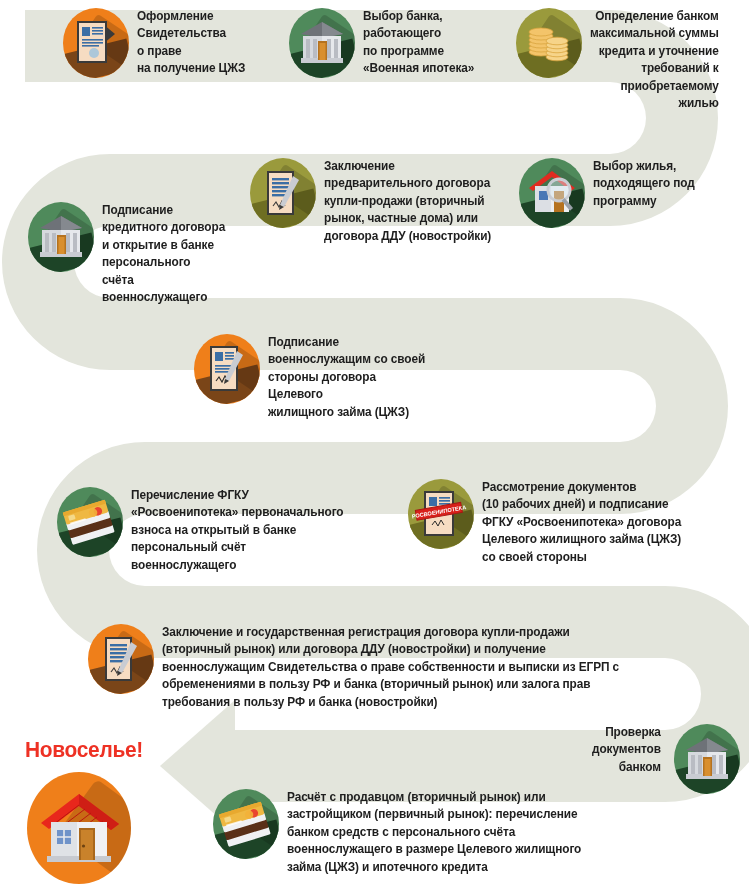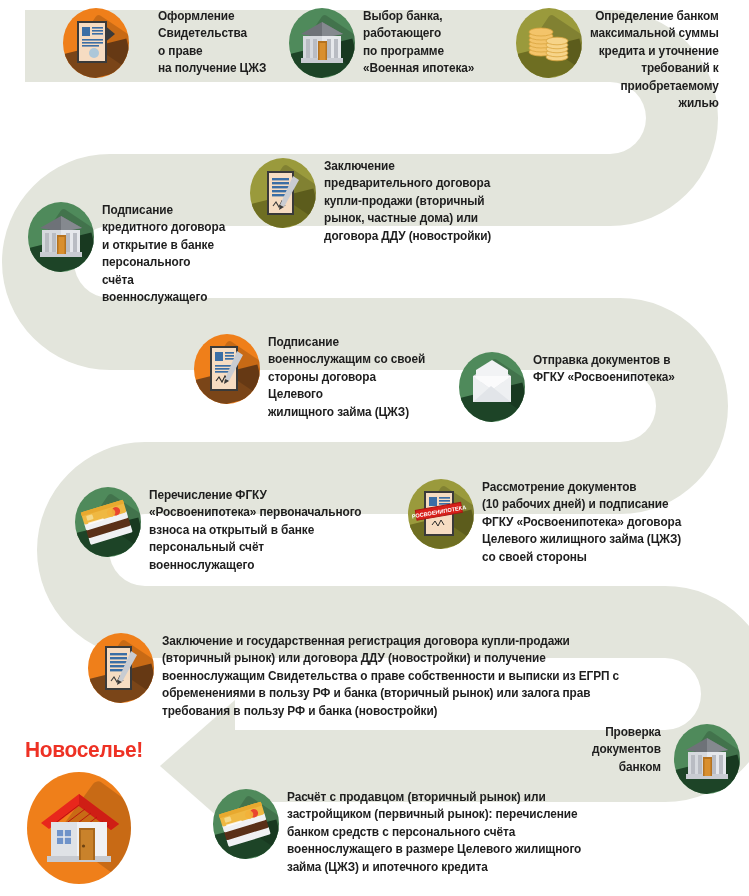--- a/index.html
+++ b/index.html
@@ -168,21 +168,21 @@
       <rect x="145" y="586" width="520" height="72"></rect>
 
       <path d="M665,586 A108,108 0 0 1 665,802 L665,730 A36,36 0 0 0 665,658 Z"></path>
 
       <rect x="235" y="730" width="430" height="72"></rect>
 
       <path d="M235,700 L160,766 L235,832 Z"></path>
     </g>
   </svg>
 
-  <div class="step" id="s1" style="left:63px; top:6px; width:210px;justify-content:space-between;">
+  <div class="step" id="s1" style="left:63px; top:6px; width:210px;">
     <div class="icon-wrap">
       <div class="icon-circle" style="background:#ef7f1a">
         <div class="disc-bottom" style="background:#7a4518"></div>
         <div class="shadow"></div>
         <svg class="icon-art" viewBox="0 0 66 70" xmlns="http://www.w3.org/2000/svg">
           <polygon points="40,16 52,26 40,36" fill="#3a3a3a"></polygon>
           <rect x="14" y="13" width="30" height="42" fill="#3a3a3a"></rect>
           <rect x="16" y="15" width="26" height="38" fill="#f6dcc2"></rect>
           <rect x="19" y="19" width="8" height="9" fill="#3b6ea5"></rect>
           <g fill="#3b6ea5">
@@ -258,20 +258,41 @@
       </div>
     </div>
     <div class="step-text">Определение банком
 максимальной суммы
 кредита и уточнение
 требований к
 приобретаемому
 жилью</div>
   </div>
 
+  <div class="step" id="s4" style="left:519px; top:156px; width:215px;">
+    <div class="icon-wrap">
+      <div class="icon-circle" style="background:#4f8a5b">
+        <div class="disc-bottom" style="background:#1d4427"></div>
+        <div class="shadow"></div>
+        <svg class="icon-art" viewBox="0 0 66 70" xmlns="http://www.w3.org/2000/svg">
+          <polygon points="33,13 56,30 52,33 33,19 14,33 10,30" fill="#e02b20"></polygon>
+          <rect x="16" y="28" width="34" height="26" fill="#eceef1"></rect>
+          <rect x="16" y="28" width="16" height="26" fill="#dcdfe4"></rect>
+          <rect x="20" y="33" width="9" height="9" fill="#4a77b5"></rect>
+          <rect x="35" y="33" width="10" height="21" fill="#b5721f"></rect>
+          <circle cx="40" cy="32" r="11" fill="none" stroke="#c9ccd2" stroke-width="3"></circle>
+          <circle cx="40" cy="32" r="10" fill="#d8e6ef" opacity="0.45"></circle>
+          <rect x="46" y="40" width="4" height="13" fill="#9aa0a8" transform="rotate(-40 48 46)"></rect>
+        </svg>
+      </div>
+    </div>
+    <div class="step-text">Выбор жилья,
+подходящего под
+программу</div>
+  </div>
 
   <div class="step" id="s5" style="left:250px; top:156px; width:270px;">
     <div class="icon-wrap">
       <div class="icon-circle" style="background:#9a9a3c">
         <div class="disc-bottom" style="background:#6e6e22"></div>
         <div class="shadow"></div>
         <svg class="icon-art" viewBox="0 0 66 70" xmlns="http://www.w3.org/2000/svg">
           <rect x="17" y="13" width="27" height="44" fill="#3a3a3a"></rect>
           <rect x="19" y="15" width="23" height="40" fill="#f6dcc2"></rect>
           <g fill="#3b6ea5">
@@ -345,37 +366,20 @@
           <polygon points="31,45 35,47 30,50" fill="#3a3a3a"></polygon>
         </svg>
       </div>
     </div>
     <div class="step-text">Подписание
 военнослужащим со своей
 стороны договора Целевого
 жилищного займа (ЦЖЗ)</div>
   </div>
 
-  <div class="step" id="s8" style="left:459px; top:350px; width:250px;">
-    <div class="icon-wrap">
-      <div class="icon-circle" style="background:#4f8a5b">
-        <div class="disc-bottom" style="background:#1d4427"></div>
-        <div class="shadow"></div>
-        <svg class="icon-art" viewBox="0 0 66 70" xmlns="http://www.w3.org/2000/svg">
-          <polygon points="14,24 33,12 52,24 52,50 14,50" fill="#d7dade"></polygon>
-          <polygon points="17,18 33,8 49,18 49,30 17,30" fill="#f2f3f5"></polygon>
-          <polygon points="14,24 33,38 52,24 52,50 14,50" fill="#eef0f2"></polygon>
-          <polygon points="14,24 33,38 52,24" fill="#fbfbfc"></polygon>
-          <polygon points="14,50 32,34 52,50" fill="#e2e5e9"></polygon>
-        </svg>
-      </div>
-    </div>
-    <div class="step-text">Отправка документов в
-ФГКУ «Росвоенипотека»</div>
-  </div>
 
   <div class="step" id="s9" style="left:408px; top:477px; width:300px;">
     <div class="icon-wrap">
       <div class="icon-circle" style="background:#9a9a3c">
         <div class="disc-bottom" style="background:#6e6e22"></div>
         <div class="shadow"></div>
         <svg class="icon-art" viewBox="0 0 66 70" xmlns="http://www.w3.org/2000/svg">
           <rect x="16" y="12" width="30" height="45" fill="#3a3a3a"></rect>
           <rect x="18" y="14" width="26" height="41" fill="#f6dcc2"></rect>
           <rect x="21" y="18" width="8" height="9" fill="#3b6ea5"></rect>
@@ -394,21 +398,21 @@
         </svg>
       </div>
     </div>
     <div class="step-text">Рассмотрение документов
 (10 рабочих дней) и подписание
 ФГКУ «Росвоенипотека» договора
 Целевого жилищного займа (ЦЖЗ)
 со своей стороны</div>
   </div>
 
-  <div class="step" id="s10" style="left:75px; top:485px; width:310px;">
+  <div class="step" id="s10" style="left:57px; top:485px; width:310px;">
     <div class="icon-wrap">
       <div class="icon-circle" style="background:#4f8a5b">
         <div class="disc-bottom" style="background:#1d4427"></div>
         <div class="shadow"></div>
         <svg class="icon-art" viewBox="0 0 66 70" xmlns="http://www.w3.org/2000/svg">
           <g transform="rotate(-17 33 36)">
             <rect x="10" y="44" width="44" height="8" rx="1.5" fill="#f0f1f3"></rect>
             <rect x="10" y="36" width="44" height="9" rx="1.5" fill="#5a3018"></rect>
             <rect x="10" y="29" width="44" height="8" rx="1.5" fill="#f0f1f3"></rect>
             <rect x="10" y="18" width="44" height="13" rx="2" fill="#efb842"></rect>
@@ -421,21 +425,21 @@
         </svg>
       </div>
     </div>
     <div class="step-text">Перечисление ФГКУ
 «Росвоенипотека» первоначального
 взноса на открытый в банке
 персональный счёт
 военнослужащего</div>
   </div>
 
-  <div class="step" id="s11" style="left:88px; top:622px; width:600px;margin-top:9px;">
+  <div class="step" id="s11" style="left:88px; top:622px; width:600px;">
     <div class="icon-wrap">
       <div class="icon-circle" style="background:#ef7f1a">
         <div class="disc-bottom" style="background:#7a4518"></div>
         <div class="shadow"></div>
         <svg class="icon-art" viewBox="0 0 66 70" xmlns="http://www.w3.org/2000/svg">
           <rect x="17" y="13" width="27" height="44" fill="#3a3a3a"></rect>
           <rect x="19" y="15" width="23" height="40" fill="#f6dcc2"></rect>
           <g fill="#3b6ea5">
             <rect x="22" y="20" width="17" height="2.4"></rect>
             <rect x="22" y="24" width="17" height="2.4"></rect>

